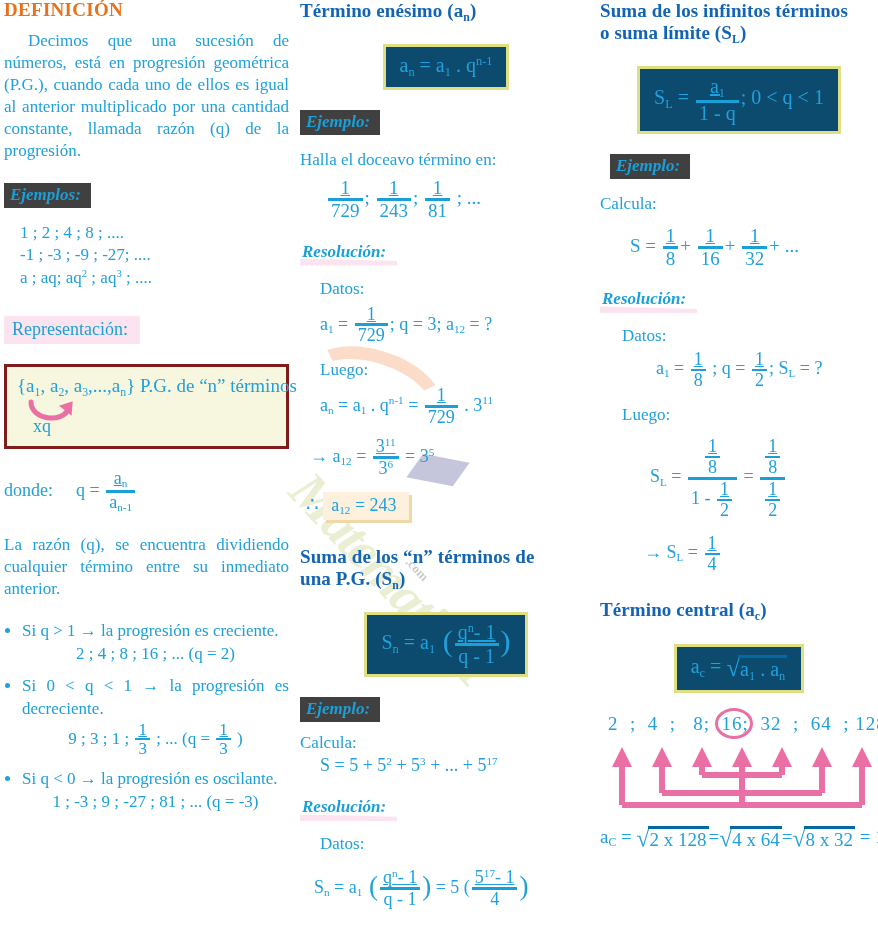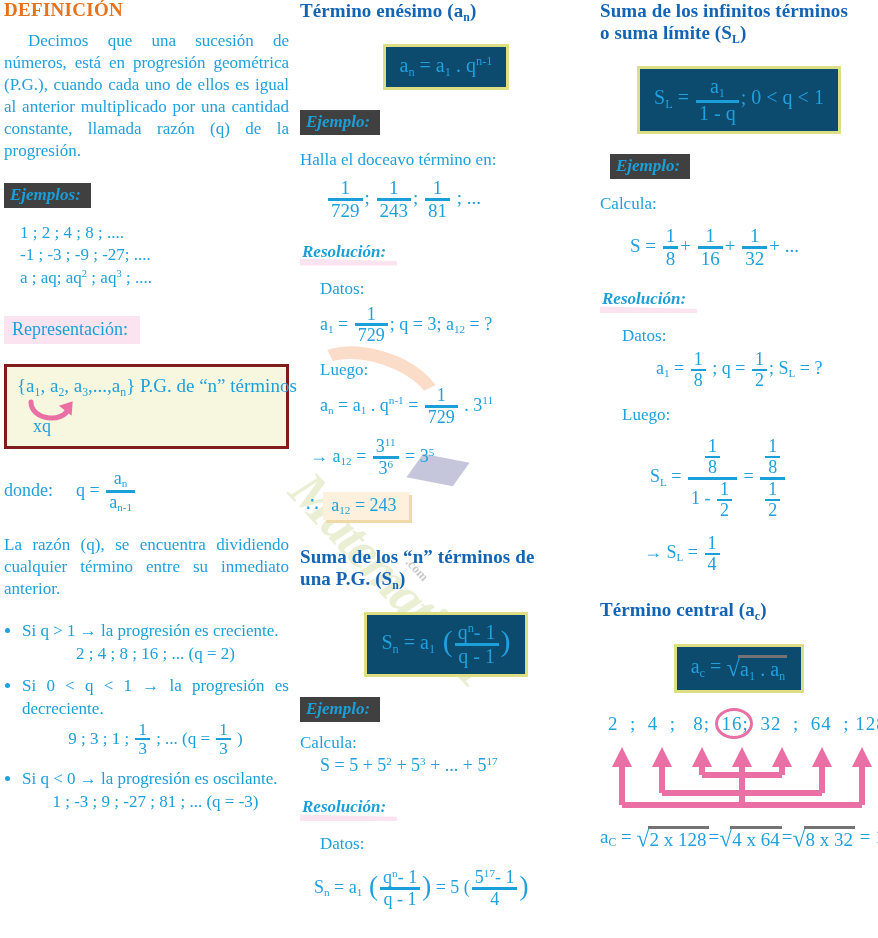--- a/index.html
+++ b/index.html
@@ -161,26 +161,26 @@
   .m-lg { font-size: 20px; }
   sub { font-size: .62em; vertical-align: -.30em; }
   sup { font-size: .62em; vertical-align: .55em; }
   .frac {
     display: inline-block;
     vertical-align: middle;
     text-align: center;
     line-height: 1.05;
     margin: 0 2px;
   }
-  .frac .num { display: block; padding: 0 3px; }
+  .frac .num { display: block; padding: 0 3px; text-decoration: underline; }
   .frac .den { display: block; padding: 0 3px; border-top: 3px solid #1b9fd8; }
   .frac.thin .den { border-top-width: 2px; }
   .sqrt { display: inline-block; white-space: nowrap; vertical-align: middle; }
   .sqrt .rad { font-size: 1.25em; }
-  .sqrt .bar { border-top: 3px solid #737373; padding: 0 2px; display:inline-block; margin-left:-2px;}
+  .sqrt .bar { border-top: 3px solid #0369a1; padding: 0 2px; display:inline-block; margin-left:-2px;}
 
   
   ul.bullets { margin: 0; padding-left: 18px; }
   ul.bullets li { margin-bottom: 10px; font-size: 17px; line-height: 1.30; text-align: justify; }
   ul.bullets li::marker { color: #20a0dc; }
   .center { text-align: center; }
   .sp6 { height: 6px; } .sp10 { height: 10px; } .sp14 { height: 14px; }
   .sp20 { height: 20px; } .sp26 { height: 26px; }
 
   

